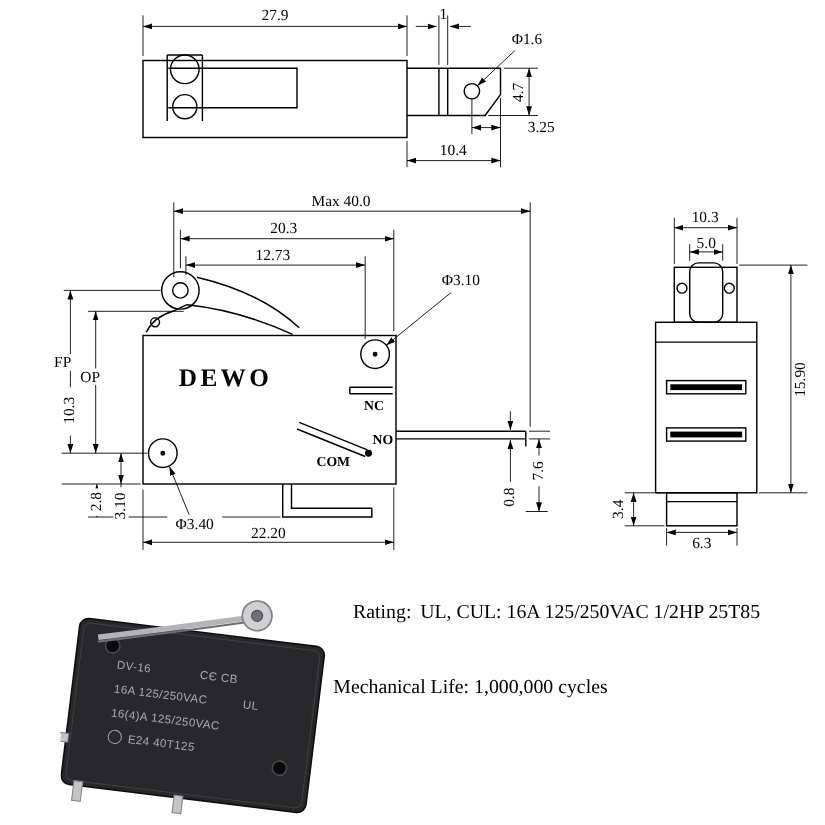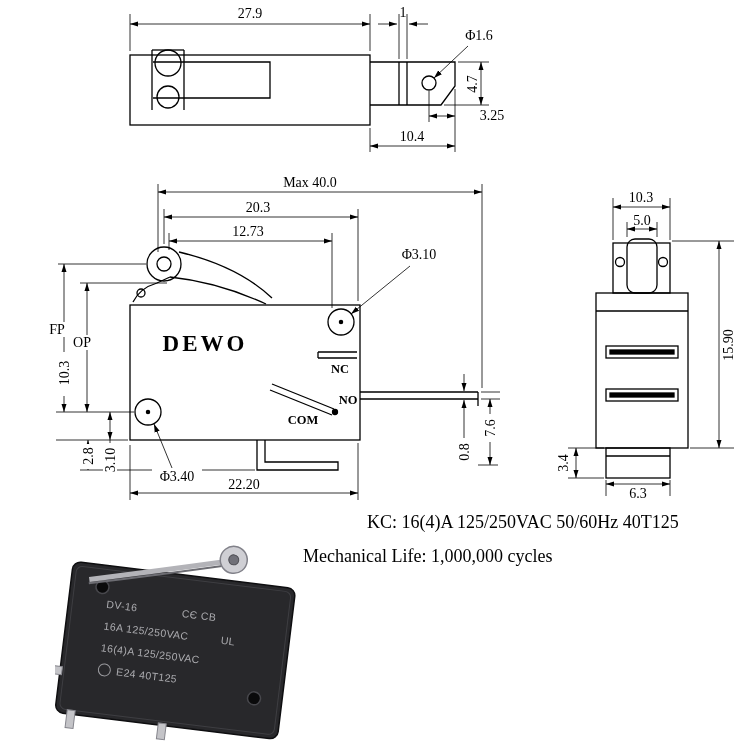--- a/index.html
+++ b/index.html
@@ -221,16 +221,18 @@
     <text class="mark" x="122" y="94">CЄ CB</text>
     <text class="mark" x="46" y="116">16A 125/250VAC</text>
     <text class="mark" x="164" y="116">UL</text>
     <text class="mark" x="46" y="138">16(4)A 125/250VAC</text>
     <circle class="pcircle" cx="52" cy="156" r="6"></circle>
     <text class="mark" x="64" y="160">E24 40T125</text>
   </g>
 </svg>
 
 <div class="specs">
-  <div class="line indent">KC: 16(4)A 125/250VAC 50/60Hz 40T125</div>
+  <div class="line">
+    <span class="label">Rating:</span><span>UL, CUL: 16A 125/250VAC 1/2HP 25T85</span>
+  </div>
   <div class="line">Mechanical Life: 1,000,000 cycles</div>
 
 </div>
 
 </body></html>

